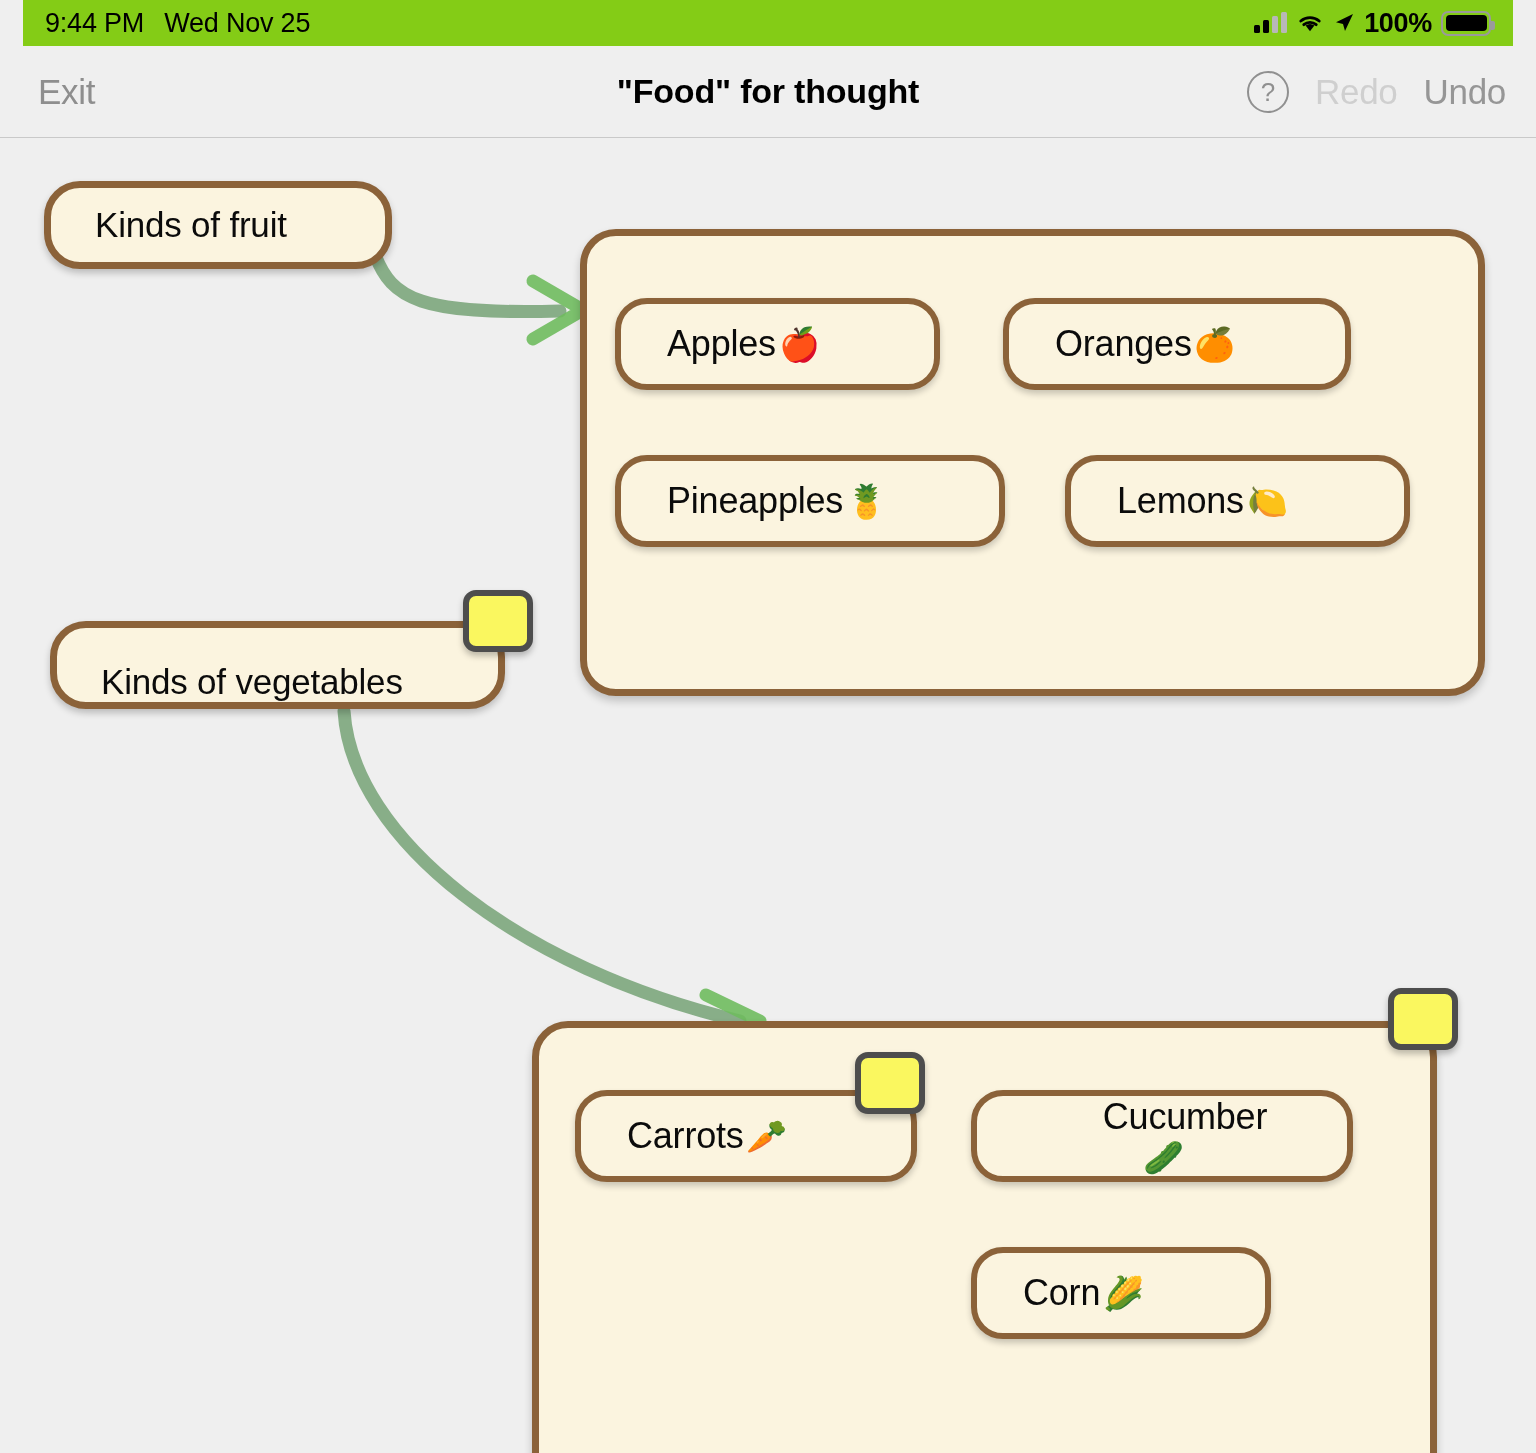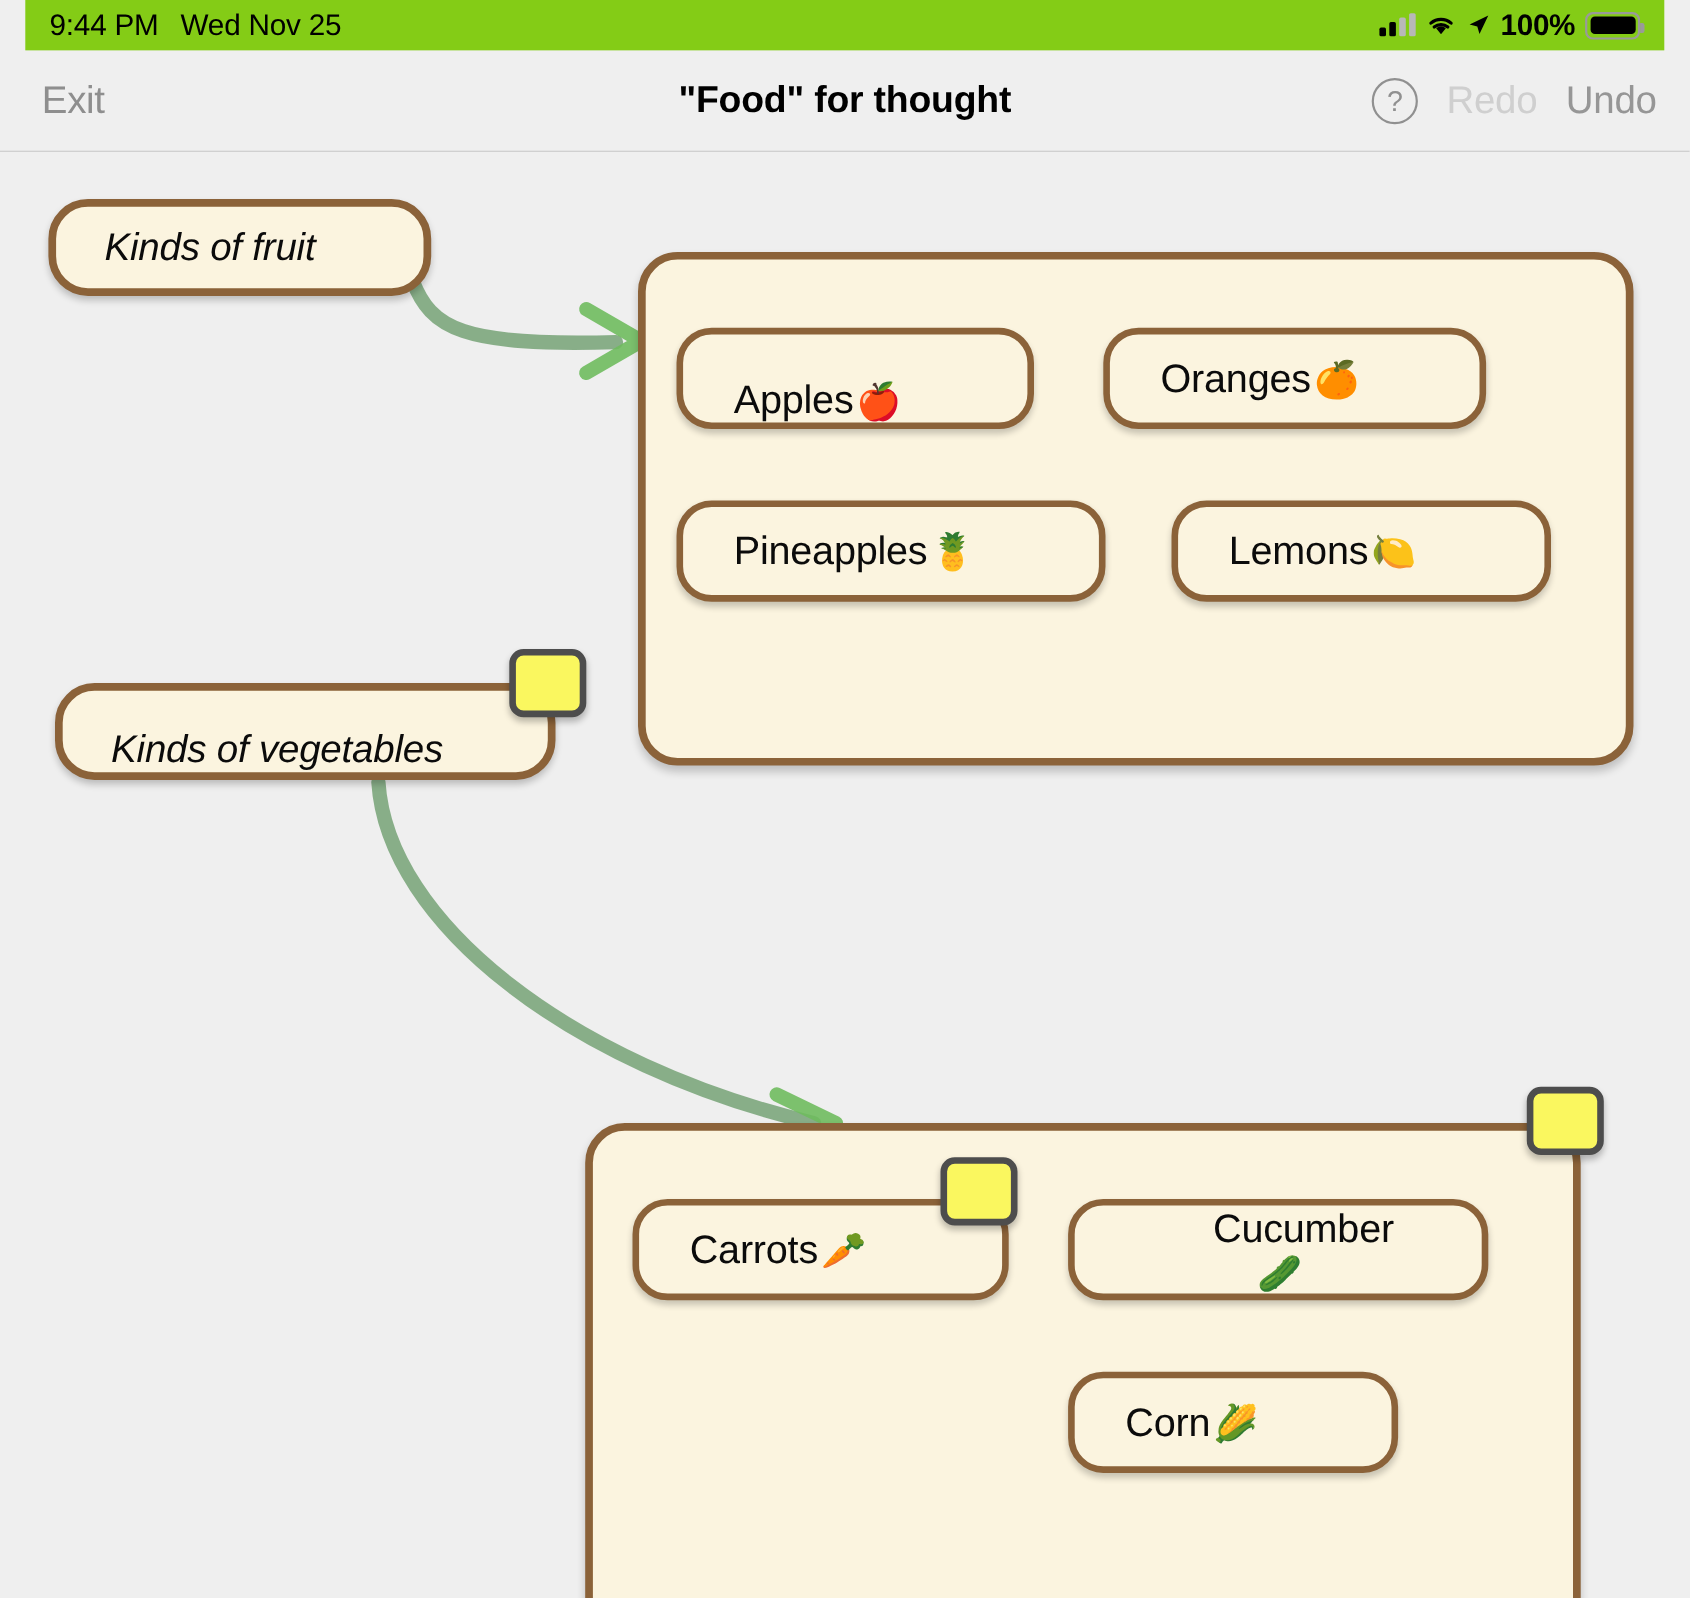--- a/index.html
+++ b/index.html
@@ -170,21 +170,21 @@
     align-items: center;
   }
   .node-label {
     font-size: 35px;
     color: #0b0b0b;
     letter-spacing: -0.2px;
     white-space: nowrap;
     padding: 0 30px;
   }
 
-  .topic { height: 88px; border-radius: 36px; font-style: italic; }
+  .topic { height: 88px; border-radius: 36px; }
   .topic .node-label { padding-left: 44px; padding-right: 44px; }
 
   .group {
     position: absolute;
     background: #FBF4DF;
     border: 7px solid #8B6239;
     border-radius: 36px;
     box-shadow: 0 5px 8px rgba(0,0,0,0.20);
   }
   .child {
@@ -270,21 +270,21 @@
   <div class="node topic" style="left:44px; top:42px; width:348px;">
     <span class="node-label">Kinds of fruit</span>
   </div>
 
   <div class="node topic" style="left:50px; top:482px; width:455px;align-items:flex-end;">
     <span class="node-label">Kinds of vegetables</span>
   </div>
   <div class="sticky" style="left:463px; top:451px;"></div>
 
   <div class="group" style="left:580px; top:90px; width:905px; height:467px;">
-    <div class="child" style="left:28px; top:62px; width:325px;align-items:flex-end;">
+    <div class="child" style="left:28px; top:62px; width:325px;">
       <span class="node-label">Apples</span>
       <span class="emoji">🍎</span>
     </div>
     <div class="child" style="left:416px; top:62px; width:348px;">
       <span class="node-label">Oranges</span>
       <span class="emoji">🍊</span>
     </div>
     <div class="child" style="left:28px; top:219px; width:390px;">
       <span class="node-label">Pineapples</span>
       <span class="emoji">🍍</span>

